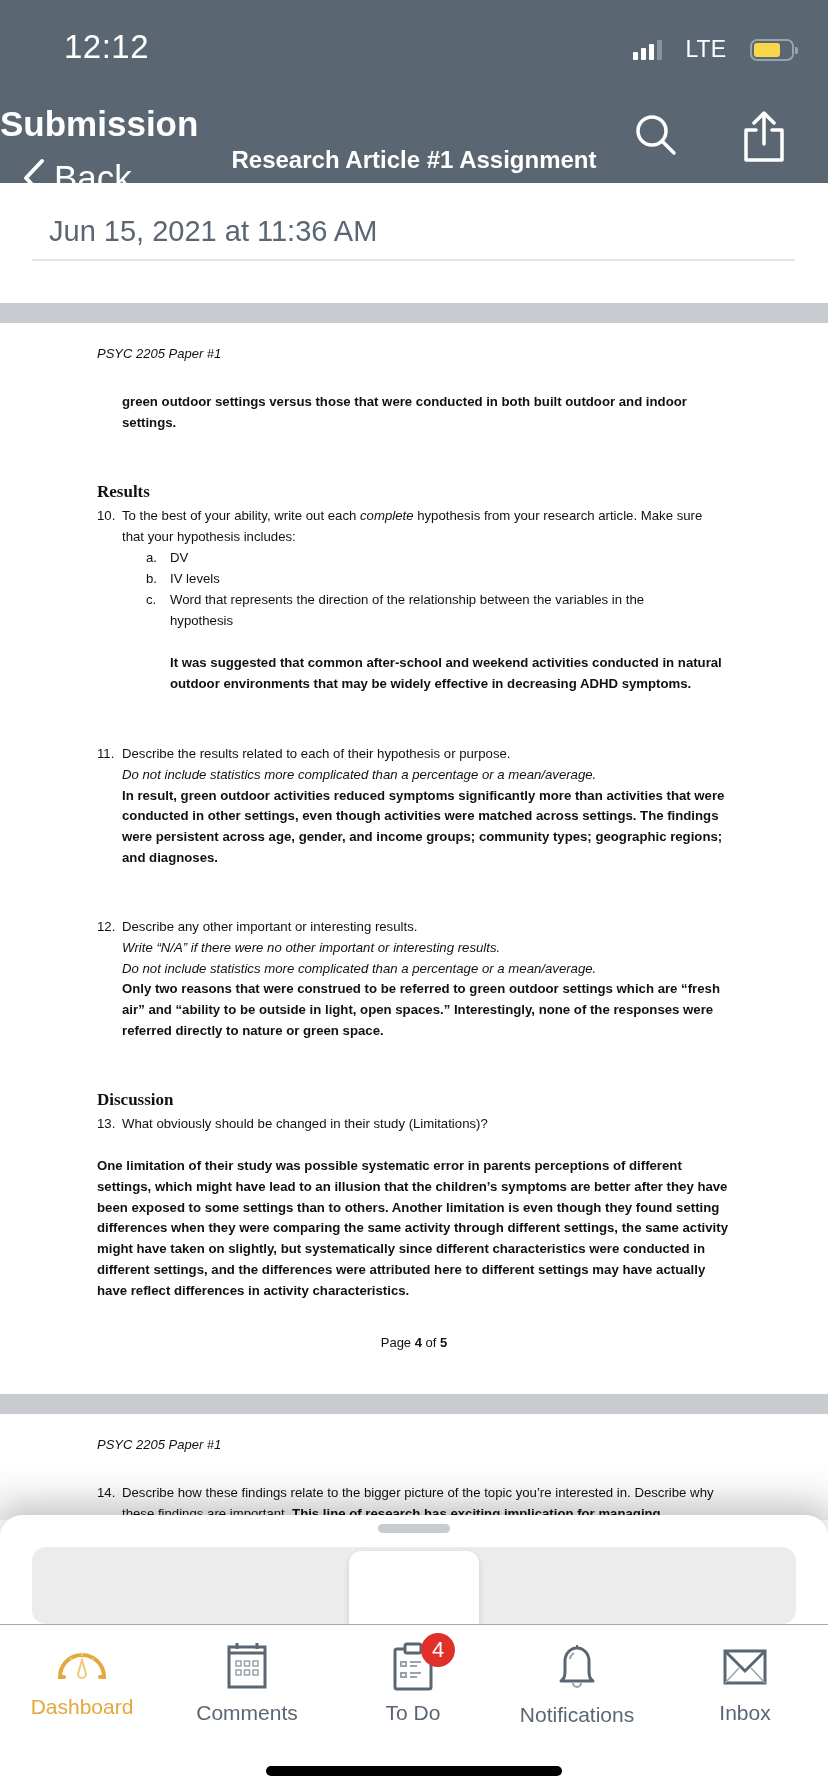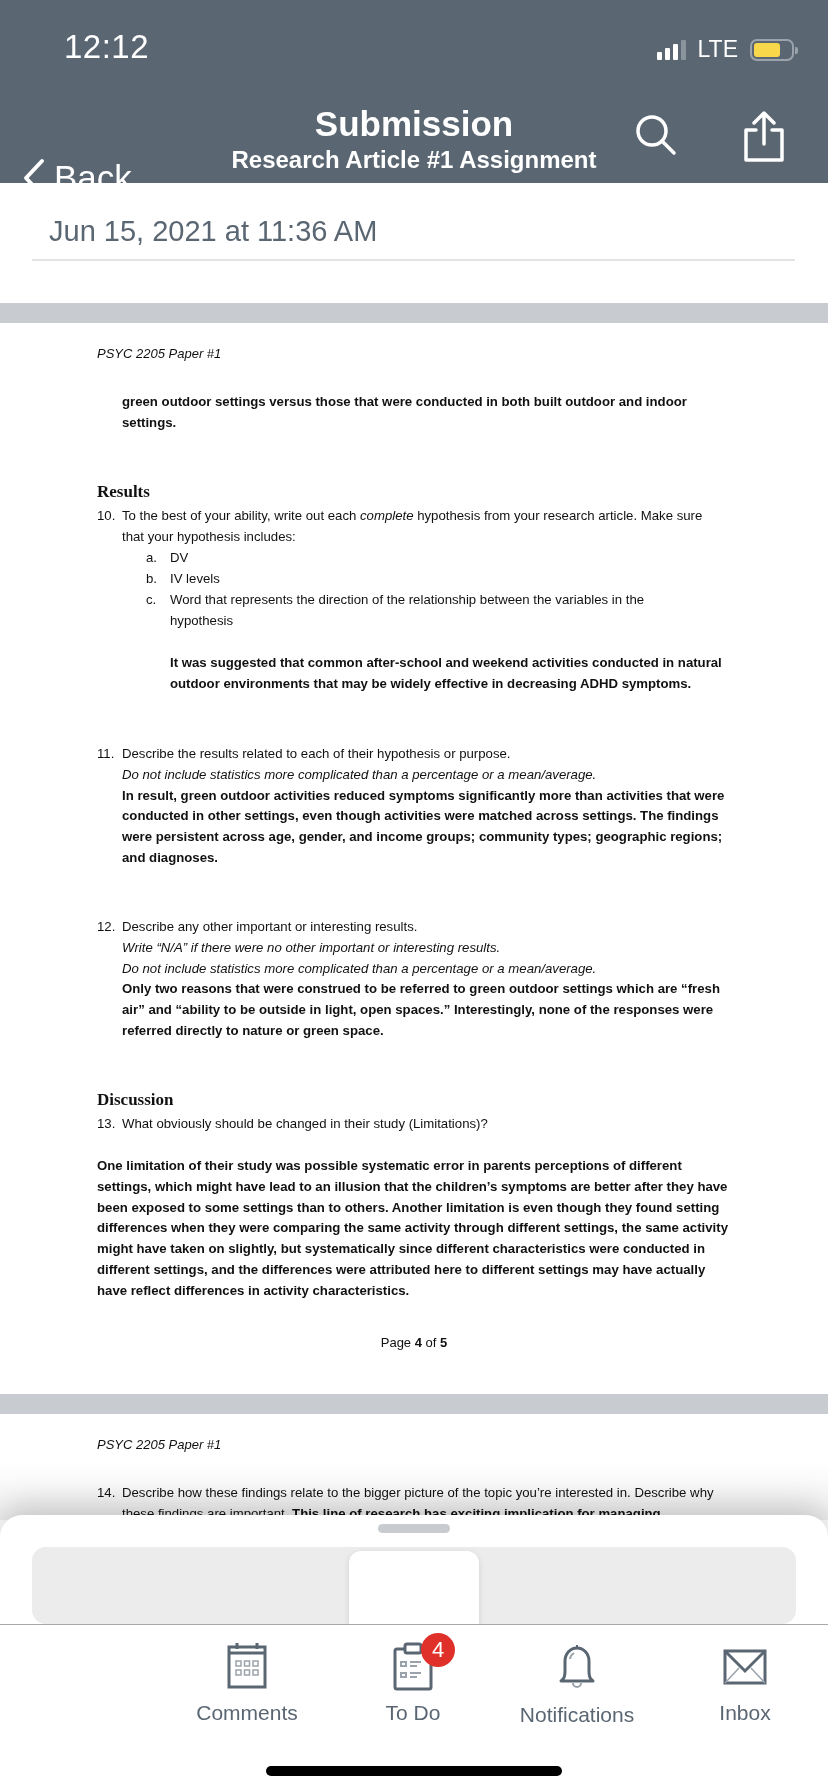--- a/index.html
+++ b/index.html
@@ -2,33 +2,33 @@
 <html><head>
 <meta charset="utf-8">
 <style>
   * { box-sizing: border-box; margin: 0; padding: 0; }
   html, body { width: 828px; height: 1792px; overflow: hidden; background: #ffffff; }
   body { position: relative; font-family: "Liberation Sans", "DejaVu Sans", sans-serif; color: #000; }
 
   
   .header { position: absolute; left: 0; top: 0; width: 828px; height: 183px; background: #5a6672; color: #fff; }
   .status-time { position: absolute; left: 64px; top: 28px; font-size: 33px; font-weight: 500; letter-spacing: 0.5px; }
-  .status-right { position: absolute; right: 34px; top: 36px; display: flex; align-items: center; gap: 12px; }
+  .status-right { position: absolute; right: 34px; top: 36px; display: flex; align-items: center; gap: 24px; }
   .signal { display: flex; align-items: flex-end; gap: 3px; height: 20px; }
   .signal span { width: 5px; background: #fff; border-radius: 1px; }
   .signal span.dim { background: #8a949d; }
   .lte { font-size: 23px; font-weight: 500; }
   .battery { width: 44px; height: 22px; border: 2px solid #9aa3ab; border-radius: 7px; padding: 2px; position: relative; }
   .battery .fill { width: 26px; height: 100%; background: #f8d84a; border-radius: 3px; }
   .battery::after { content: ""; position: absolute; right: -6px; top: 6px; width: 3px; height: 7px; background: #9aa3ab; border-radius: 0 2px 2px 0; }
 
   .nav-back { position: absolute; left: 22px; top: 114px; display: flex; align-items: center; gap: 8px; cursor: pointer; margin-top: 44px; }
   .nav-back svg { display: block; }
   .nav-back-label { font-size: 35px; }
-  .nav-title { position: absolute; left: 0; right: 0; top: 104px; text-align: center; font-size: 35px; font-weight: 700; }
+  .nav-title { position: absolute; left: 0; right: 0; top: 104px; font-size: 35px; font-weight: 700; }
   .nav-subtitle { position: absolute; left: 0; right: 0; top: 146px; text-align: center; font-size: 24px; font-weight: bold; }
   .nav-search { position: absolute; left: 634px; top: 113px; cursor: pointer; }
   .nav-share { position: absolute; left: 742px; top: 110px; cursor: pointer; }
 
   
   .date { position: absolute; left: 32px; top: 215px; font-size: 29px; color: #5a6672; margin-left: 17px; }
   .date-rule { position: absolute; left: 32px; right: 33px; top: 259px; height: 2px; background: #e4e4e6; }
 
   
   .band { position: absolute; left: 0; width: 828px; height: 20px; background: #c8cbcf; }
@@ -176,20 +176,28 @@
 <div class="sheet"></div>
 <div class="grabber"></div>
 <div class="seg">
   <div class="seg-item active">Comments</div>
   <div class="seg-item seg-mid">Files (2)</div>
   <div class="seg-divider"></div>
   <div class="seg-item">Rubric</div>
 </div>
 
 <div class="tabbar">
+  <div class="tab active" style="left:7px">
+    <svg width="52" height="44" viewBox="0 0 52 44">
+      <path d="M8 36 H4 A22 22 0 0 1 48 36 H44" fill="none" stroke="#e3a93c" stroke-width="4" stroke-linecap="round"></path>
+      <path d="M26 19 L22 33 A4 4 0 0 0 30 33 Z" fill="none" stroke="#f0c97a" stroke-width="2"></path>
+      <path d="M26 12 V15 M14 17 L16 19 M38 17 L36 19" stroke="#f0c97a" stroke-width="2"></path>
+    </svg>
+    <span class="tab-label">Dashboard</span>
+  </div>
   <div class="tab" style="left:172px">
     <svg width="44" height="50" viewBox="0 0 44 50">
       <rect x="4" y="6" width="36" height="40" fill="none" stroke="#5a6672" stroke-width="3"></rect>
       <path d="M4 12 H40" stroke="#5a6672" stroke-width="3"></path>
       <path d="M12 2 V8 M32 2 V8" stroke="#5a6672" stroke-width="3"></path>
       <g fill="none" stroke="#9aa3ab" stroke-width="1.5">
         <rect x="11" y="20" width="5" height="5"></rect>
           <rect x="19.5" y="20" width="5" height="5"></rect>
           <rect x="28" y="20" width="5" height="5"></rect>
         <rect x="11" y="29" width="5" height="5"></rect>

